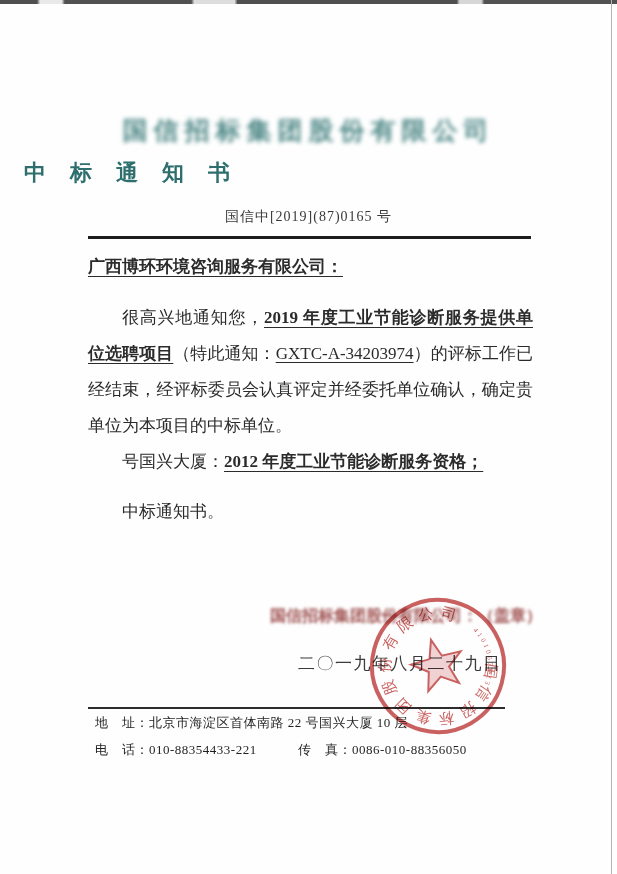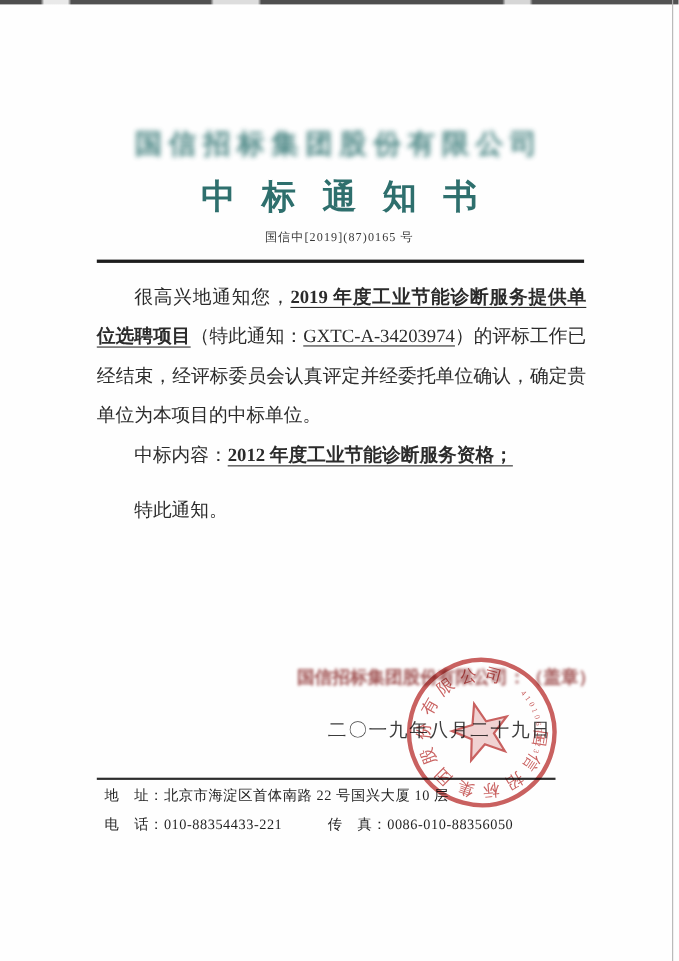--- a/index.html
+++ b/index.html
@@ -7,24 +7,24 @@
     width:617px;height:874px;position:relative;overflow:hidden;
     background:#fefefe;color:#2b2b2b;
     font-family:"Liberation Serif","DejaVu Serif",serif;
   }
   .scan-top{position:absolute;top:0;left:0;width:617px;height:4px;
     background:linear-gradient(90deg,#4f4f4f 0,#4f4f4f 6%,#e9e9e9 6.5%,#e9e9e9 10%,#515151 10.5%,#515151 31%,#dddddd 31.5%,#dddddd 38%,#4f4f4f 38.5%,#4f4f4f 74%,#d6d6d6 74.5%,#d6d6d6 78%,#525252 78.5%,#525252 100%);}
   .scan-right{position:absolute;top:0;left:611px;width:1px;height:874px;background:#b3b3b3;}
   .letterhead{position:absolute;top:114px;left:0;width:100%;text-align:center;
     font-size:25px;font-weight:bold;letter-spacing:6px;color:#3e7e7c;
     filter:blur(2.3px);opacity:.92;}
-  .doc-title{position:absolute;top:158px;left:0;width:100%;text-align:center;
-    font-size:31px;font-weight:bold;letter-spacing:24px;text-indent:24px;color:#2e6f6d;font-family:Liberation Mono, monospace;}
+  .doc-title{position:absolute;top:158px;left:0;width:100%;
+    font-size:22px;font-weight:bold;letter-spacing:24px;text-indent:24px;color:#2e6f6d;font-family:Liberation Mono, monospace;}
   .doc-number{position:absolute;top:208px;left:0;width:100%;text-align:center;
-    font-size:11px;letter-spacing:1px;color:#383838;}
+    font-size:14px;letter-spacing:1px;color:#383838;}
   .rule-thick{position:absolute;top:236px;left:88px;width:443px;height:3px;background:#1d1d1d;}
   .content{position:absolute;top:252px;left:88px;width:445px;
     font-size:17px;line-height:36px;text-align:justify;color:#2b2b2b;}
   .recipient{font-weight:bold;text-decoration:underline;text-underline-offset:4px;
     line-height:30px;margin:0 0 18px 0;}
   .para{margin:0;text-indent:2em;}
   .closing{margin:14px 0 0 0;text-indent:2em;}
   .em{font-weight:bold;text-decoration:underline;text-underline-offset:4px;}
   .u{text-decoration:underline;text-underline-offset:3px;}
   .signature-line{position:absolute;top:606px;left:270px;font-size:16px;font-weight:bold;
@@ -46,23 +46,24 @@
 
 <div class="letterhead">国信招标集团股份有限公司</div>
 
 <div class="doc-title">中标通知书</div>
 
 <div class="doc-number">国信中[2019](87)0165 号</div>
 
 <div class="rule-thick"></div>
 
 <div class="content">
+  <p class="recipient">广西博环环境咨询服务有限公司：</p>
   <p class="para"><span>很高兴地通知您，</span><span class="em">2019 年度工业节能诊断服务提供单位选聘项目</span><span>（特此通知：</span><span class="u">GXTC-A-34203974</span><span>）的评标工作已经结束，经评标委员会认真评定并经委托单位确认，确定贵单位为本项目的中标单位。</span></p>
-  <p class="para"><span>中标内容：</span><span class="em">2012 年度工业节能诊断服务资格；</span></p>
-  <p class="closing">特此通知。</p>
+  <p class="para"><span>号国兴大厦：</span><span class="em">2012 年度工业节能诊断服务资格；</span></p>
+  <p class="closing">中标通知书。</p>
 </div>
 
 <div class="signature-line">国信招标集团股份有限公司：（盖章）</div>
 
 <div class="date-line">二〇一九年八月二十九日</div>
 
 <svg class="seal" width="152" height="152" viewBox="0 0 152 152">
   <g transform="rotate(150 76 76)">
     <circle cx="76" cy="76" r="66" fill="none" stroke="#c4504f" stroke-width="4"></circle>
     <path id="sealArc" d="M 76,76 m -48,0 a 48,48 0 1,1 96,0 a 48,48 0 1,1 -96,0" fill="none" stroke="none"></path>

